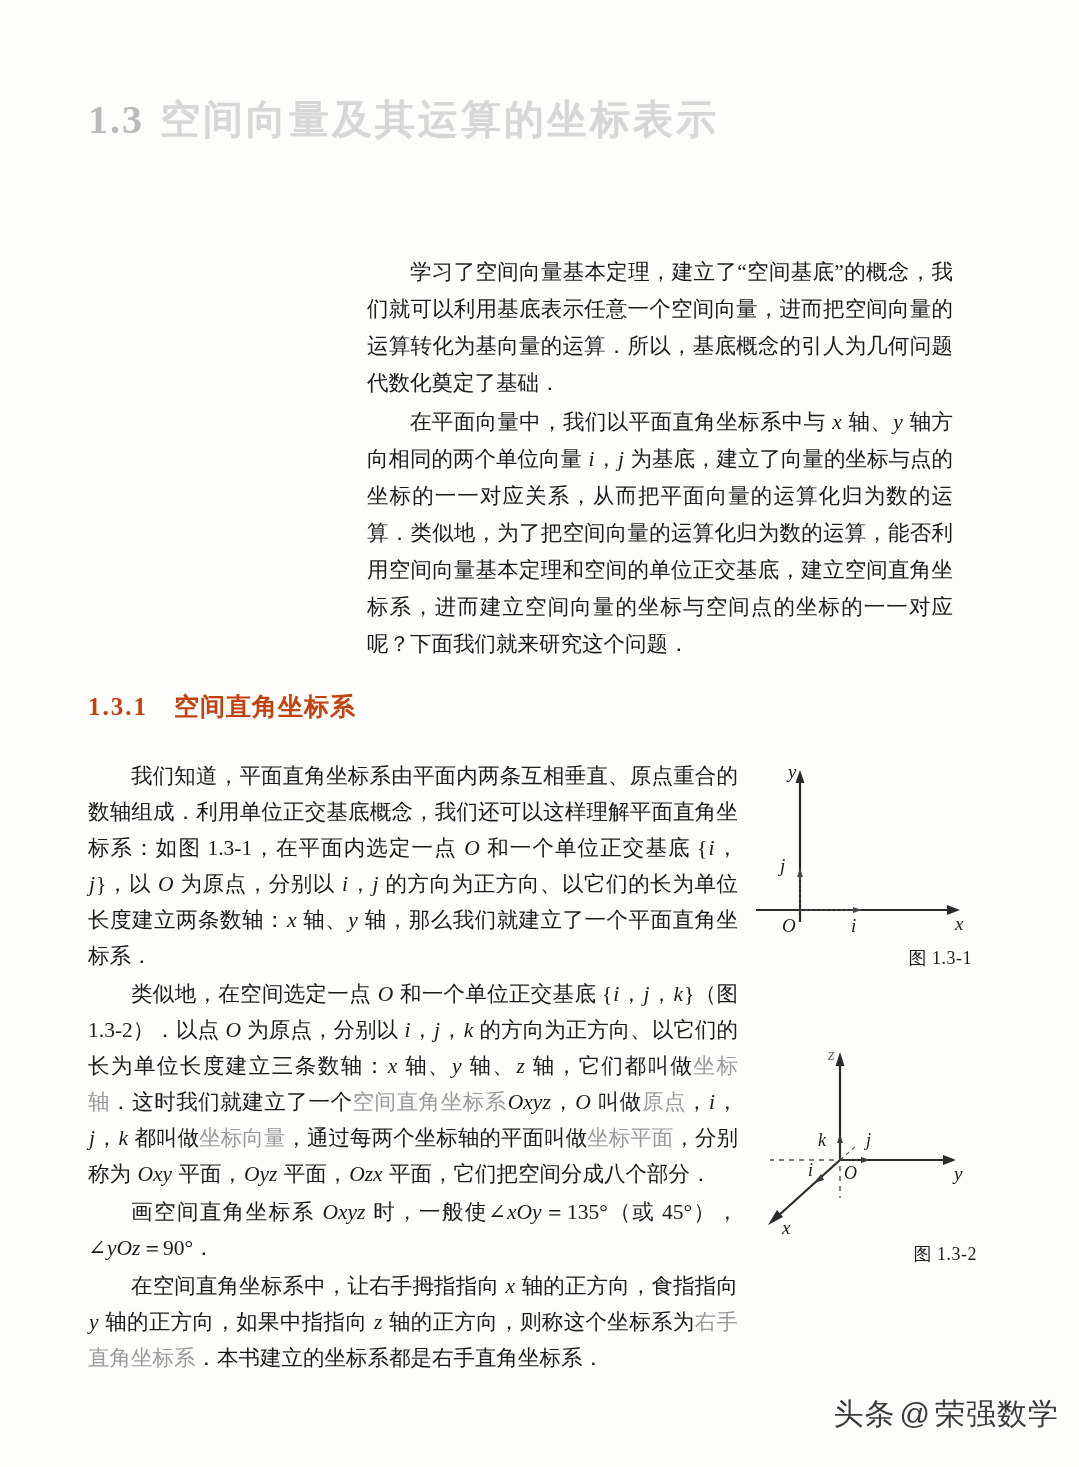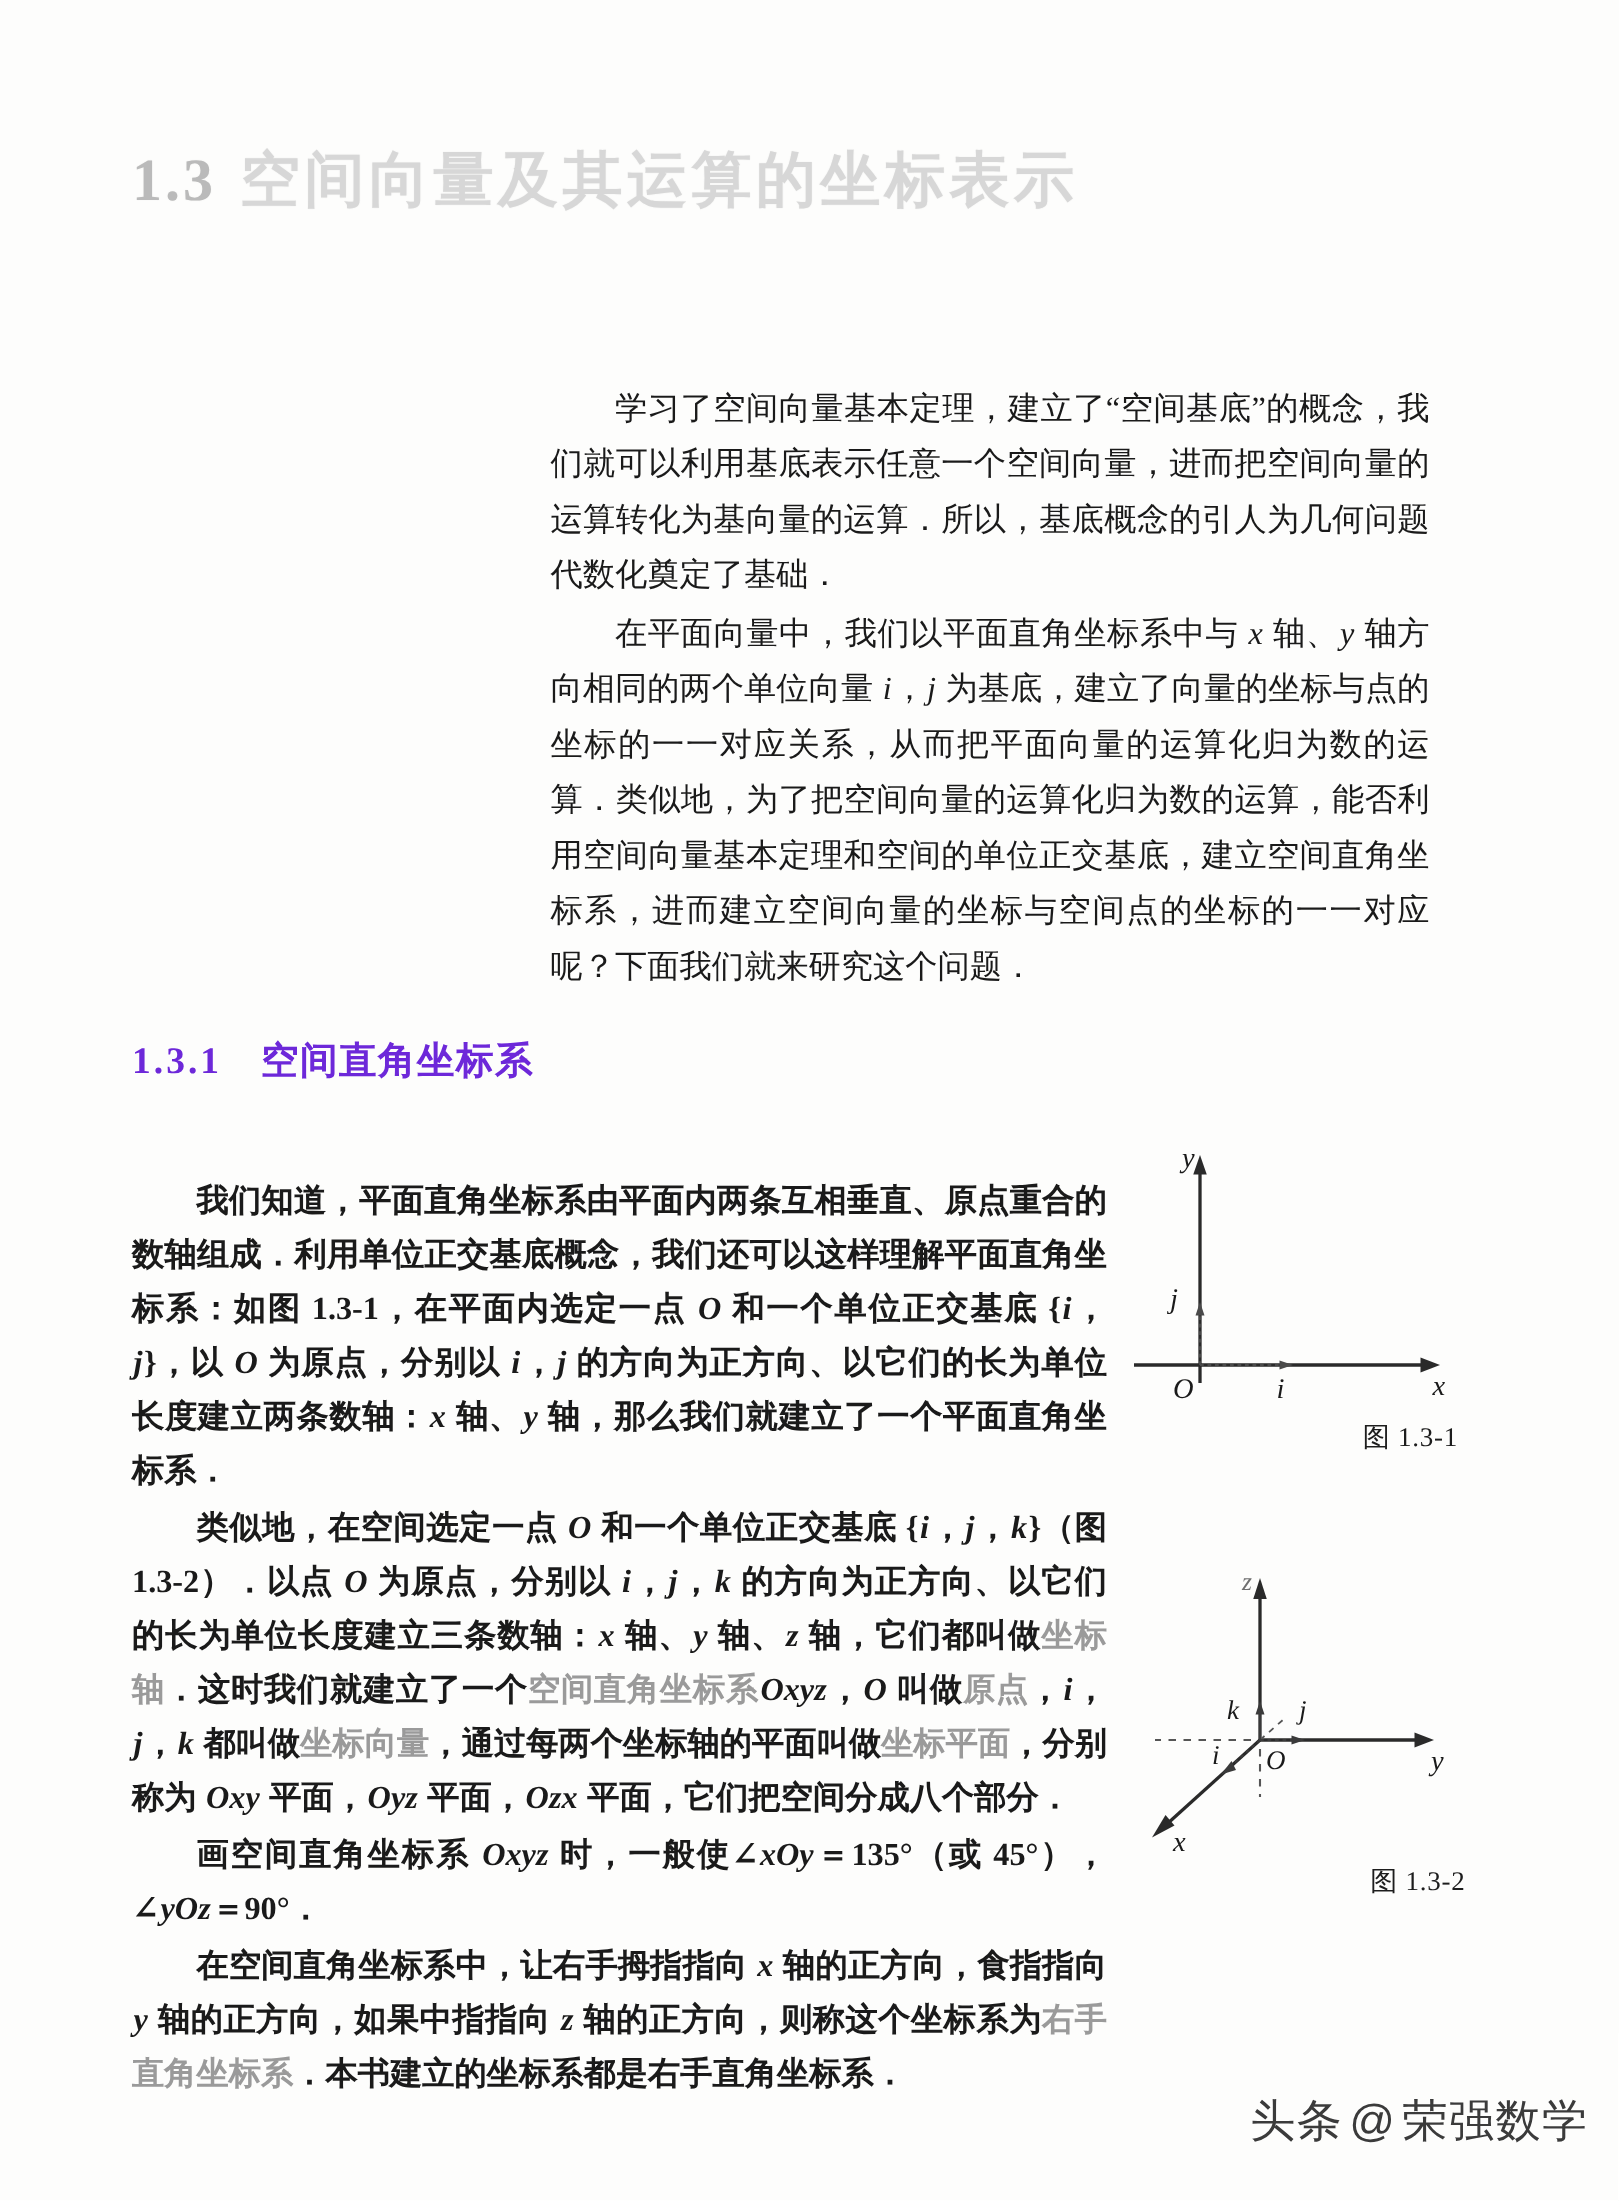--- a/index.html
+++ b/index.html
@@ -60,35 +60,34 @@
   .faded { color: #9a9a9a; }
 
   
   .section-heading {
     position: absolute;
     left: 88px;
     top: 690px;
     font-size: 25px;
     font-weight: bold;
     letter-spacing: 1px;
-    color: #6d28d9;
+    color: #c2410c;
   }
   .section-heading .sec-num { margin-right: 26px; letter-spacing: 2px; }
 
   
   .body-col {
     position: absolute;
     left: 88px;
-    top: 782px;
+    top: 758px;
     width: 650px;
     font-size: 21.5px;
     line-height: 36px;
     text-align: justify;
     text-justify: inter-ideograph;
-    font-weight: bold;
   }
   .body-col p {
     margin: 0 0 2px 0;
     text-indent: 2em;
   }
 
   .mi {
     font-family: "Liberation Serif", serif;
     font-style: italic;
     padding: 0 1px;

